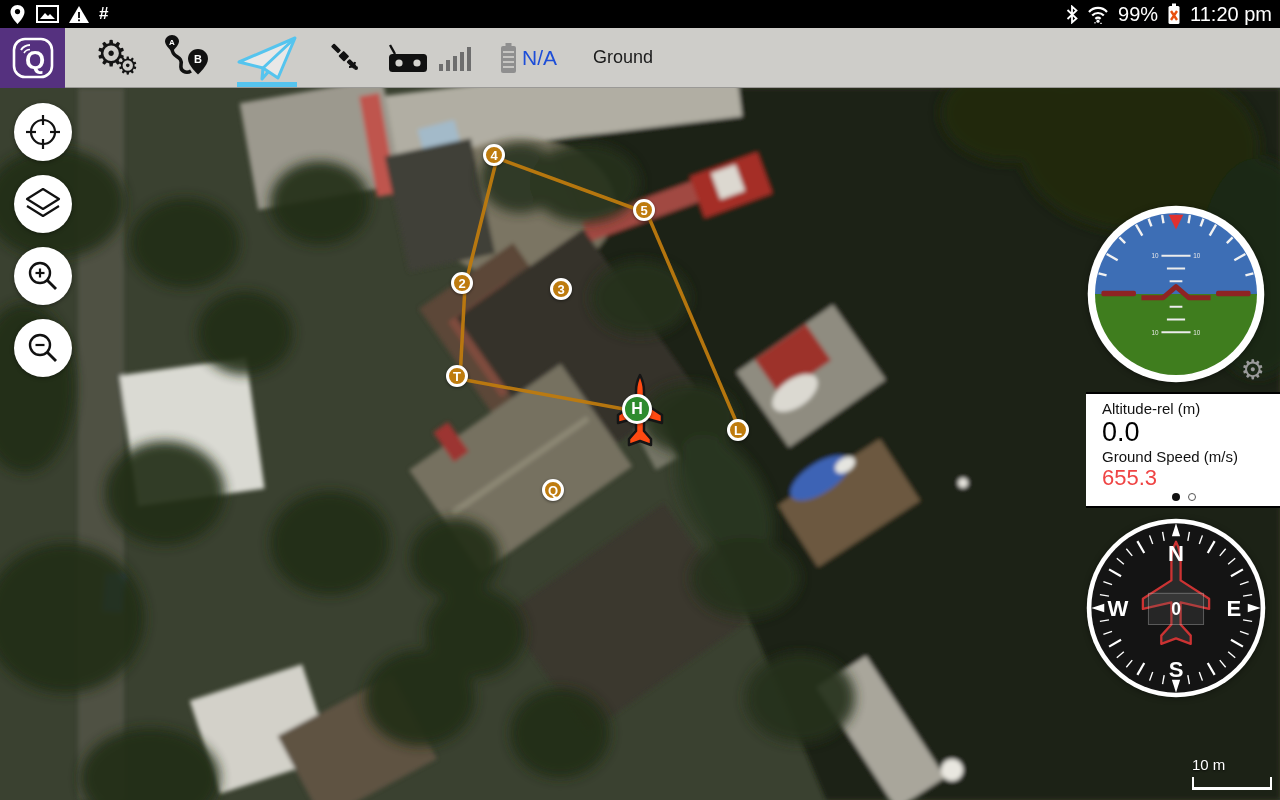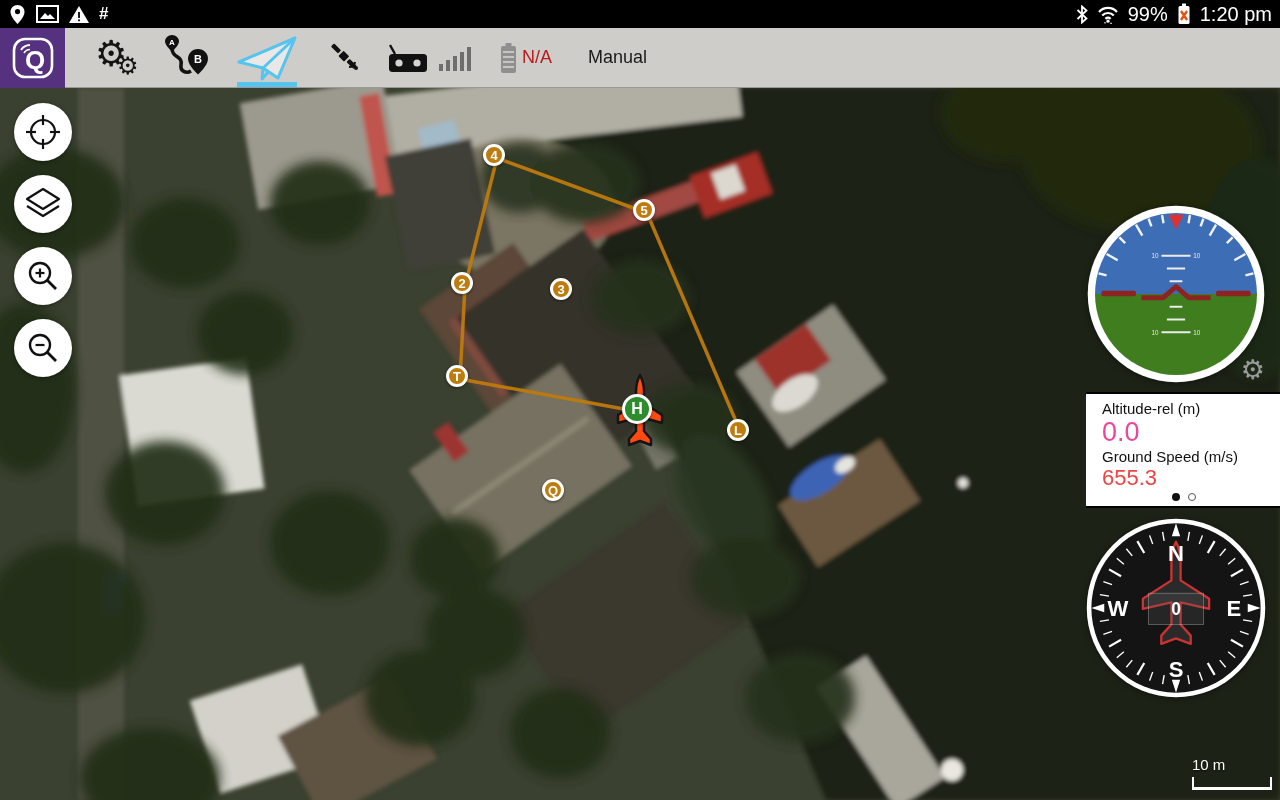--- a/index.html
+++ b/index.html
@@ -26,21 +26,21 @@
   .gear-big { font-size:36px; position:absolute; left:14px; top:8px; }
   .gear-small { font-size:24px; position:absolute; left:36px; top:26px; }
   .tb-route { width:64px; margin-left:8px; }
   .tb-fly { width:72px; margin-left:12px; }
   .tb-underline { position:absolute; left:6px; right:6px; bottom:1px; height:5px; background:#55C4EE; }
   .tb-sat { width:54px; margin-left:14px; }
   .tb-rc { width:46px; margin-left:14px; }
   .sig-bars { display:flex; align-items:flex-end; gap:3px; height:26px; margin-left:8px; }
   .sig-bars span { width:4px; background:#6e6e6e; display:block; }
   .tb-batt { margin-left:28px; display:flex; align-items:center; gap:4px; }
-  .tb-batt-label { color:#b91c1c; font-size:18px;text-align:center; }
+  .tb-batt-label { color:#1d4ed8; font-size:21px;text-align:center; }
   .tb-mode { color:#1a1a1a; font-size:18px; margin-left:36px; }
 
   
   .map { position:absolute; top:88px; left:0; width:1280px; height:712px; overflow:hidden;
     background:#3a4130; }
   .terrain { position:absolute; top:0; left:0; z-index:1; }
   #path-svg { position:absolute; top:0; left:0; z-index:4; pointer-events:none; }
   .waypoint { position:absolute; width:22px; height:22px; border:3px solid #fff; border-radius:50%;
     color:#fff; font-size:13px; font-weight:bold; display:flex; align-items:center; justify-content:center;
     z-index:6; box-shadow:0 1px 3px rgba(0,0,0,0.45); cursor:pointer; }
@@ -56,21 +56,21 @@
 
   
   .instr { position:absolute; left:1084px; top:115px; width:184px; z-index:10; }
   .att-wrap { position:relative; width:182px; height:182px; left:1px; }
   .att-wrap svg, .comp-wrap svg { filter:drop-shadow(0 1px 3px rgba(0,0,0,0.4)); }
   .att-gear { position:absolute; right:2px; bottom:2px; font-family:"DejaVu Sans",sans-serif;
     font-size:27px; color:#9a9a9a; line-height:1; cursor:pointer; z-index:11; }
   .values-card { width:196px; margin-left:2px; background:#fff; border-top:2px solid #000;
     border-bottom:2px solid #000; text-align:left; padding:6px 16px 3px; margin-top:7px; }
   .val-label { font-size:15px; color:#111; }
-  .val-big { font-size:27px; color:#ec4899; }
+  .val-big { font-size:27px; color:#000000; }
   .val-mid { font-size:22px; color:#ef4444; }
   .pager { display:flex; justify-content:center; gap:8px; margin-top:2px; padding-bottom:2px; }
   .dot { width:8px; height:8px; border-radius:50%; cursor:pointer; }
   .dot-on { background:#111; }
   .dot-off { border:1.5px solid #555; }
   .comp-wrap { position:relative; width:184px; height:184px; margin-top:8px; }
 
   
   .arm-outer { position:absolute; left:604px; top:646px; width:72px; height:57px; background:#f4f3f1;
     border-radius:9px; z-index:10; display:flex; align-items:center; justify-content:center;
@@ -117,21 +117,21 @@
         <circle cx="11" cy="16.2" r="1.6" fill="#fff"></circle>
         <path d="M7,17.2 l2,0 l-1,1.8 Z" fill="#fff"></path>
         <path d="M13,19 l2,0 l-1,-1.8 Z" fill="#fff"></path>
       </svg>
       <span class="sb-text">99%</span>
       <svg width="14" height="22" viewBox="0 0 14 22">
         <rect x="5" y="0.5" width="4" height="2.5" fill="#fff"></rect>
         <rect x="1.5" y="3" width="11" height="18" rx="1.5" fill="#fff"></rect>
         <path d="M4,8 L10,17 M10,8 L4,17" stroke="#E8500F" stroke-width="2.4"></path>
       </svg>
-      <span class="sb-text">1:20 pm</span>
+      <span class="sb-text">11:20 pm</span>
     </div>
   </div>
 
   <div class="toolbar">
     <div class="qgc-logo">
       <svg width="44" height="44" viewBox="0 0 44 44">
         <rect x="3" y="3" width="38" height="38" rx="11" fill="none" stroke="#fff" stroke-width="2.6"></rect>
         <text x="24" y="33" font-size="26" font-weight="bold" fill="#fff" text-anchor="middle" font-family="Liberation Sans, sans-serif">Q</text>
         <path d="M10,14 a11,11 0 0 1 9,-5" fill="none" stroke="#fff" stroke-width="2"></path>
         <path d="M13,17 a7,7 0 0 1 6,-3.5" fill="none" stroke="#fff" stroke-width="1.6"></path>
@@ -197,21 +197,21 @@
         <g stroke="#d5d4d0" stroke-width="1.6">
           <line x1="4" y1="10" x2="15" y2="10"></line>
             <line x1="4" y1="15" x2="15" y2="15"></line>
           <line x1="4" y1="20" x2="15" y2="20"></line>
             <line x1="4" y1="25" x2="15" y2="25"></line>
         </g>
       </svg>
       <span class="tb-batt-label">N/A</span>
     </div>
 
-    <span class="tb-mode">Manual</span>
+    <span class="tb-mode">Ground</span>
   </div>
 
   <div class="map">
 
     <svg class="terrain" width="1280" height="712" viewBox="0 0 1280 712">
       <defs>
         <filter id="soft" x="-20%" y="-20%" width="140%" height="140%">
             <feGaussianBlur stdDeviation="2.2"></feGaussianBlur>
           </filter>
         <filter id="softer" x="-40%" y="-40%" width="180%" height="180%">

